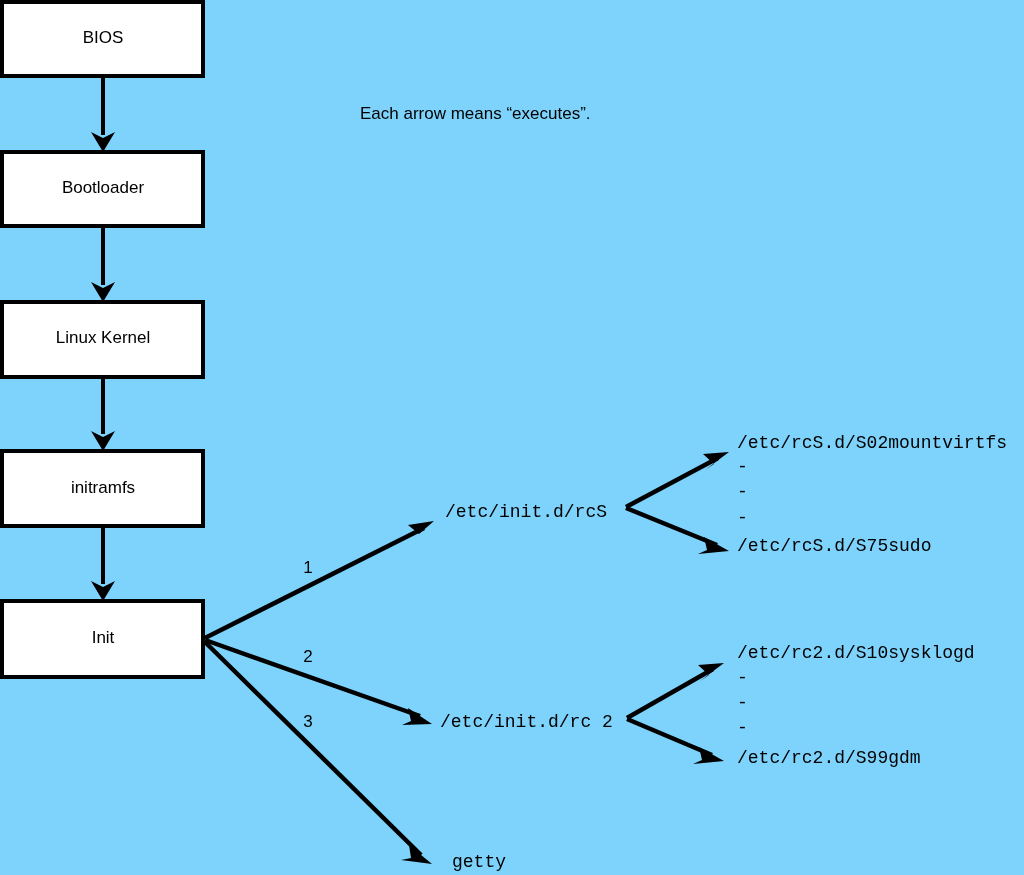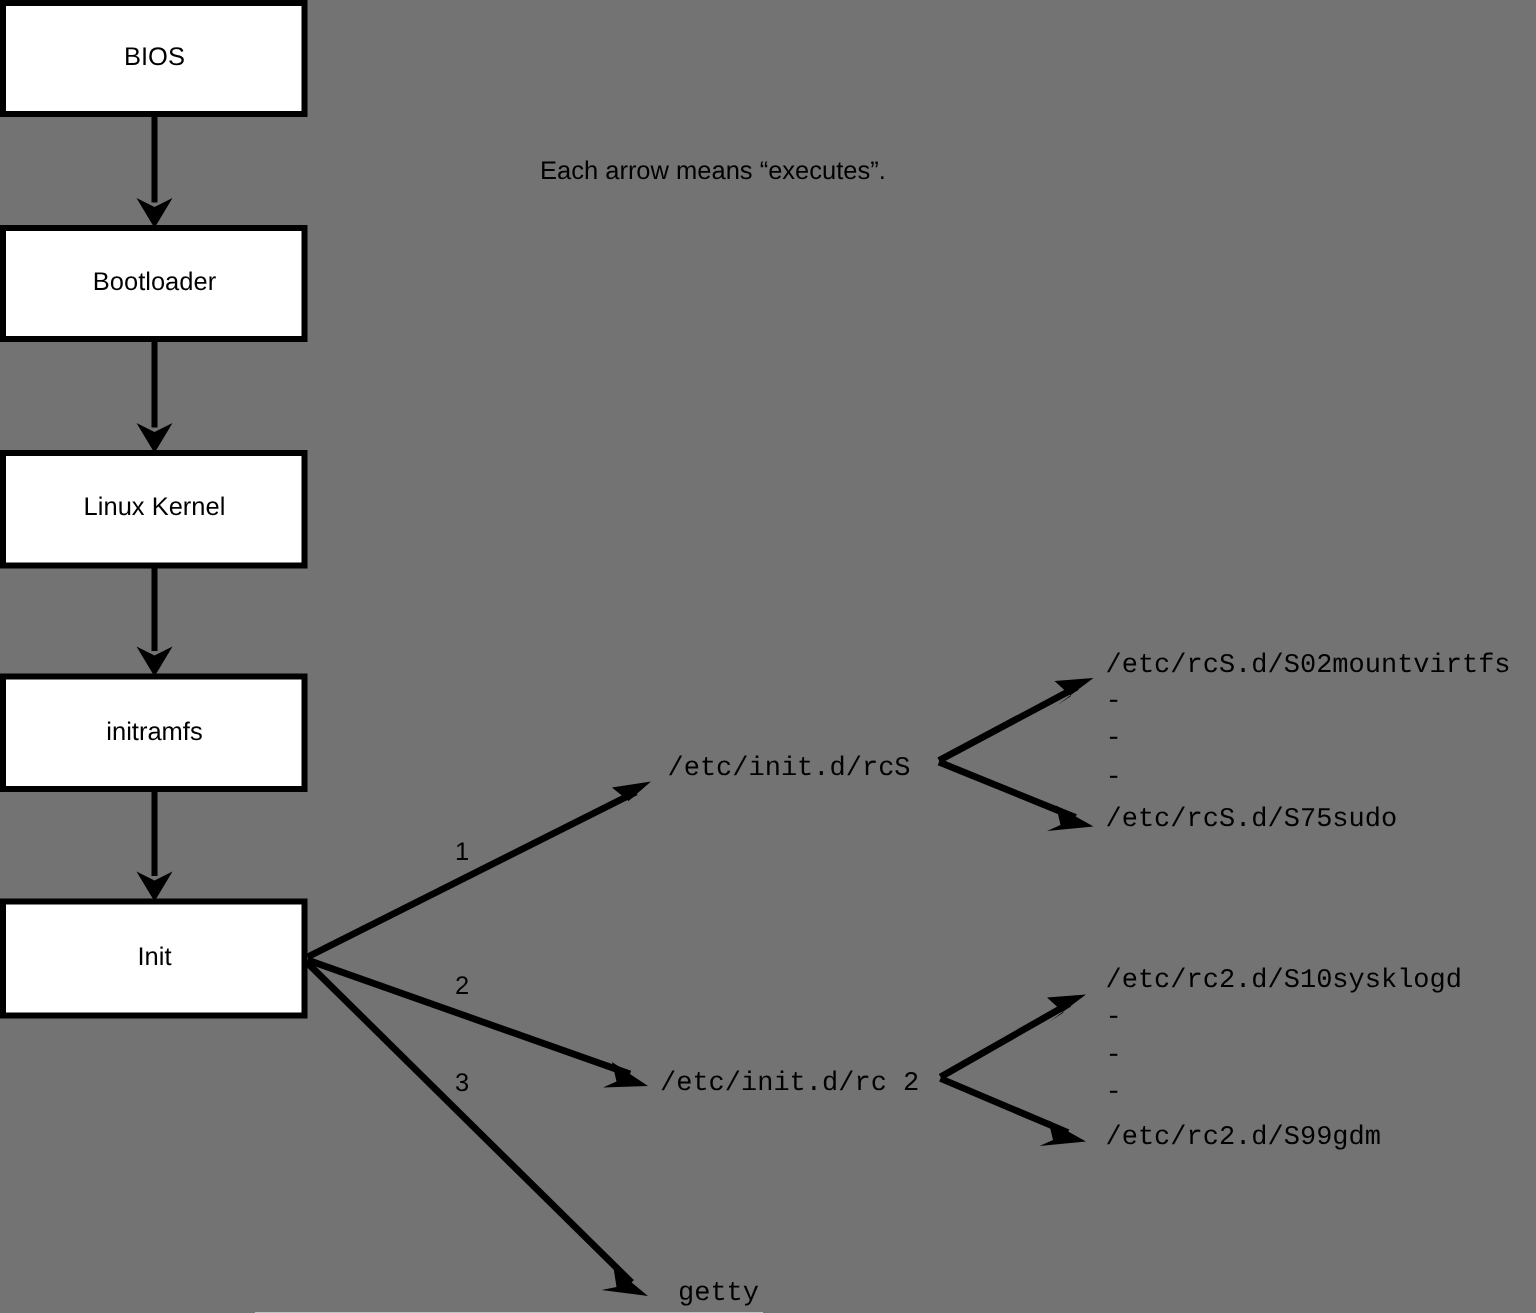--- a/index.html
+++ b/index.html
@@ -11,21 +11,21 @@
   body {
     font-family: "Liberation Sans", sans-serif;
     width: 1024px;
     height: 875px;
     overflow: hidden;
   }
   #canvas {
     position: relative;
     width: 1024px;
     height: 875px;
-    background: #737373;
+    background: #7dd3fc;
   }
   #diagram-svg {
     position: absolute;
     top: 0;
     left: 0;
     width: 1024px;
     height: 875px;
   }
   .box-rect {
     fill: #ffffff;

